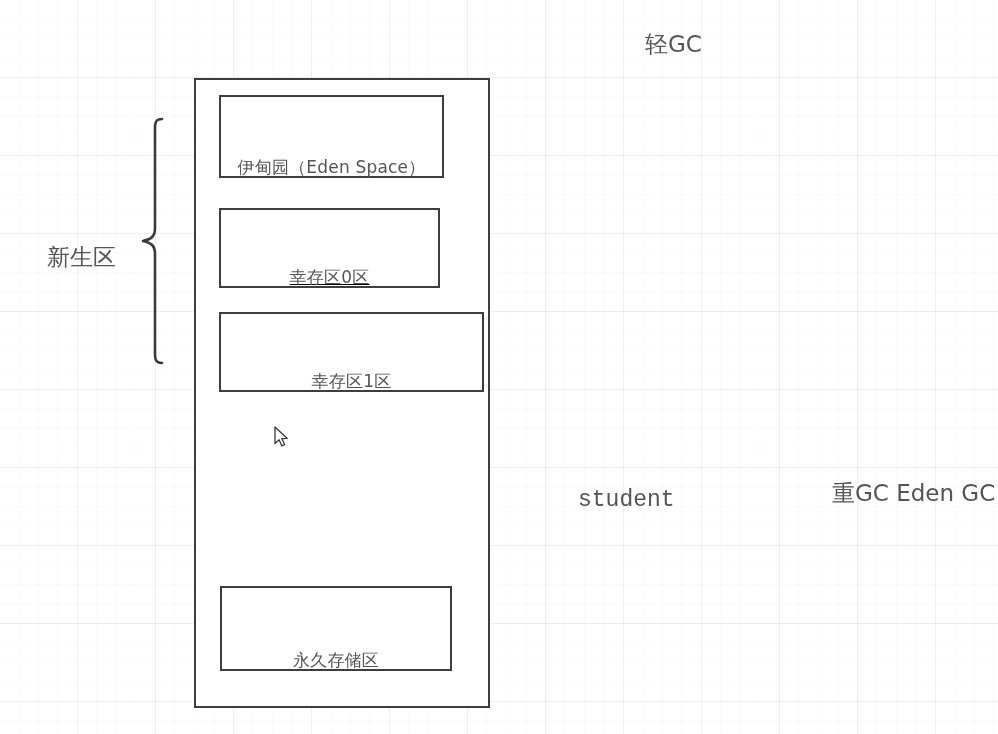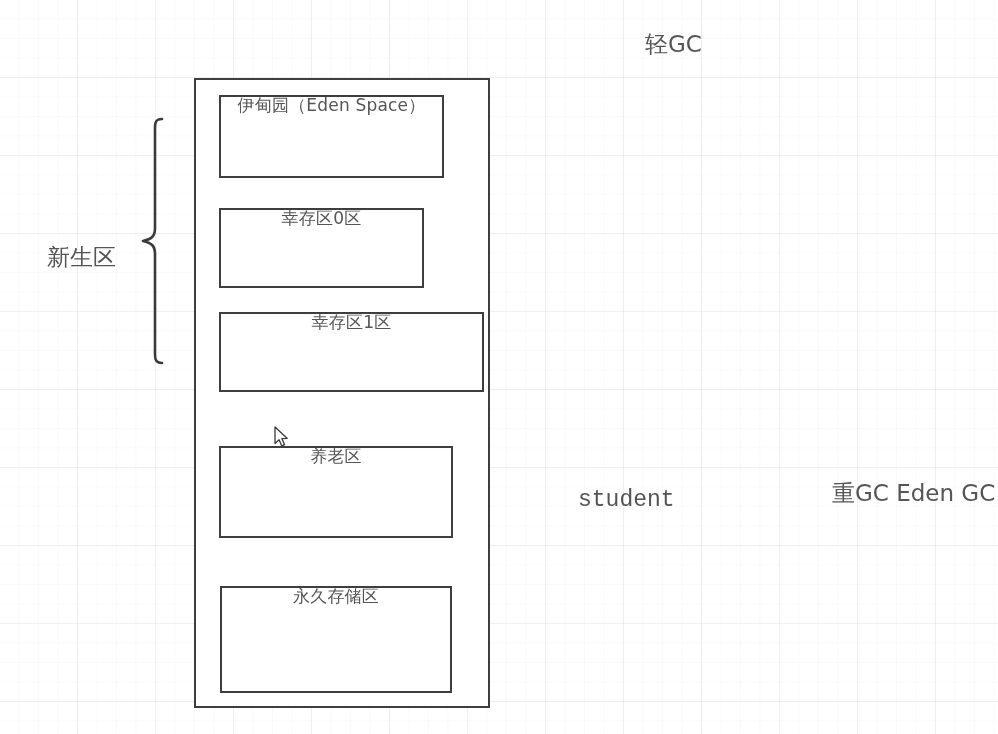--- a/index.html
+++ b/index.html
@@ -32,21 +32,21 @@
       -1px -1px,
       -1px -1px,
       -1px -1px;
   }
 
   
   .node {
     position: absolute;
     box-sizing: border-box;
     display: flex;
-    align-items: flex-start;
+    align-items: flex-end;
     justify-content: center;
     background: #ffffff;
   }
 
   .outer-box {
     border: 2px solid #3a3a3a;
     box-shadow: inset 0 0 0 1px #ffffff;
     background: #ffffff;
   }
 
@@ -86,33 +86,30 @@
 <body>
 
 <div id="canvas">
 
   <div class="node outer-box" id="heap-container" style="left: 194px; top: 78px; width: 296px; height: 630px; border-color: rgb(62, 62, 62);"></div>
 
   <div class="node inner-box" id="region-eden" style="left: 219px; top: 95px; width: 225px; height: 83px; border-color: rgb(62, 62, 62);">
     <span class="box-label" style="color: rgb(85, 85, 85);">伊甸园（Eden Space）</span>
   </div>
 
-  <div class="node inner-box" id="region-survivor0" style="left: 219px; top: 208px; width: 205px; height: 80px; border-color: rgb(62, 62, 62);">
+  <div class="node inner-box" id="region-survivor0" style="left: 219px; top: 208px; width: 221px; height: 80px; border-color: rgb(62, 62, 62); text-decoration: underline;">
     <span class="box-label" style="color: rgb(85, 85, 85);">幸存区0区</span>
   </div>
 
   <div class="node inner-box" id="region-survivor1" style="left: 219px; top: 312px; width: 265px; height: 80px; border-color: rgb(62, 62, 62);">
     <span class="box-label" style="color: rgb(85, 85, 85);">幸存区1区</span>
   </div>
 
-  <div class="node inner-box" id="region-old-gen" style="left: 219px; top: 446px; width: 234px; height: 92px; border-color: rgb(62, 62, 62);">
-    <span class="box-label" style="color: rgb(85, 85, 85);">养老区</span>
-  </div>
 
-  <div class="node inner-box" id="region-perm-gen" style="left: 220px; top: 586px; width: 232px; height: 107px; border-color: rgb(62, 62, 62);">
+  <div class="node inner-box" id="region-perm-gen" style="left: 220px; top: 586px; width: 232px; height: 85px; border-color: rgb(62, 62, 62);">
     <span class="box-label" style="color: rgb(85, 85, 85);">永久存储区</span>
   </div>
 
   <div class="brace-wrap" id="young-brace" style="left: 140px; top: 116px;">
     <svg width="24" height="250" viewBox="0 0 24 250">
       <path d="M22 3
                C 14 3, 15 9, 15 16
                L 15 112
                C 15 120, 12 123, 3 125
                C 12 127, 15 130, 15 138

